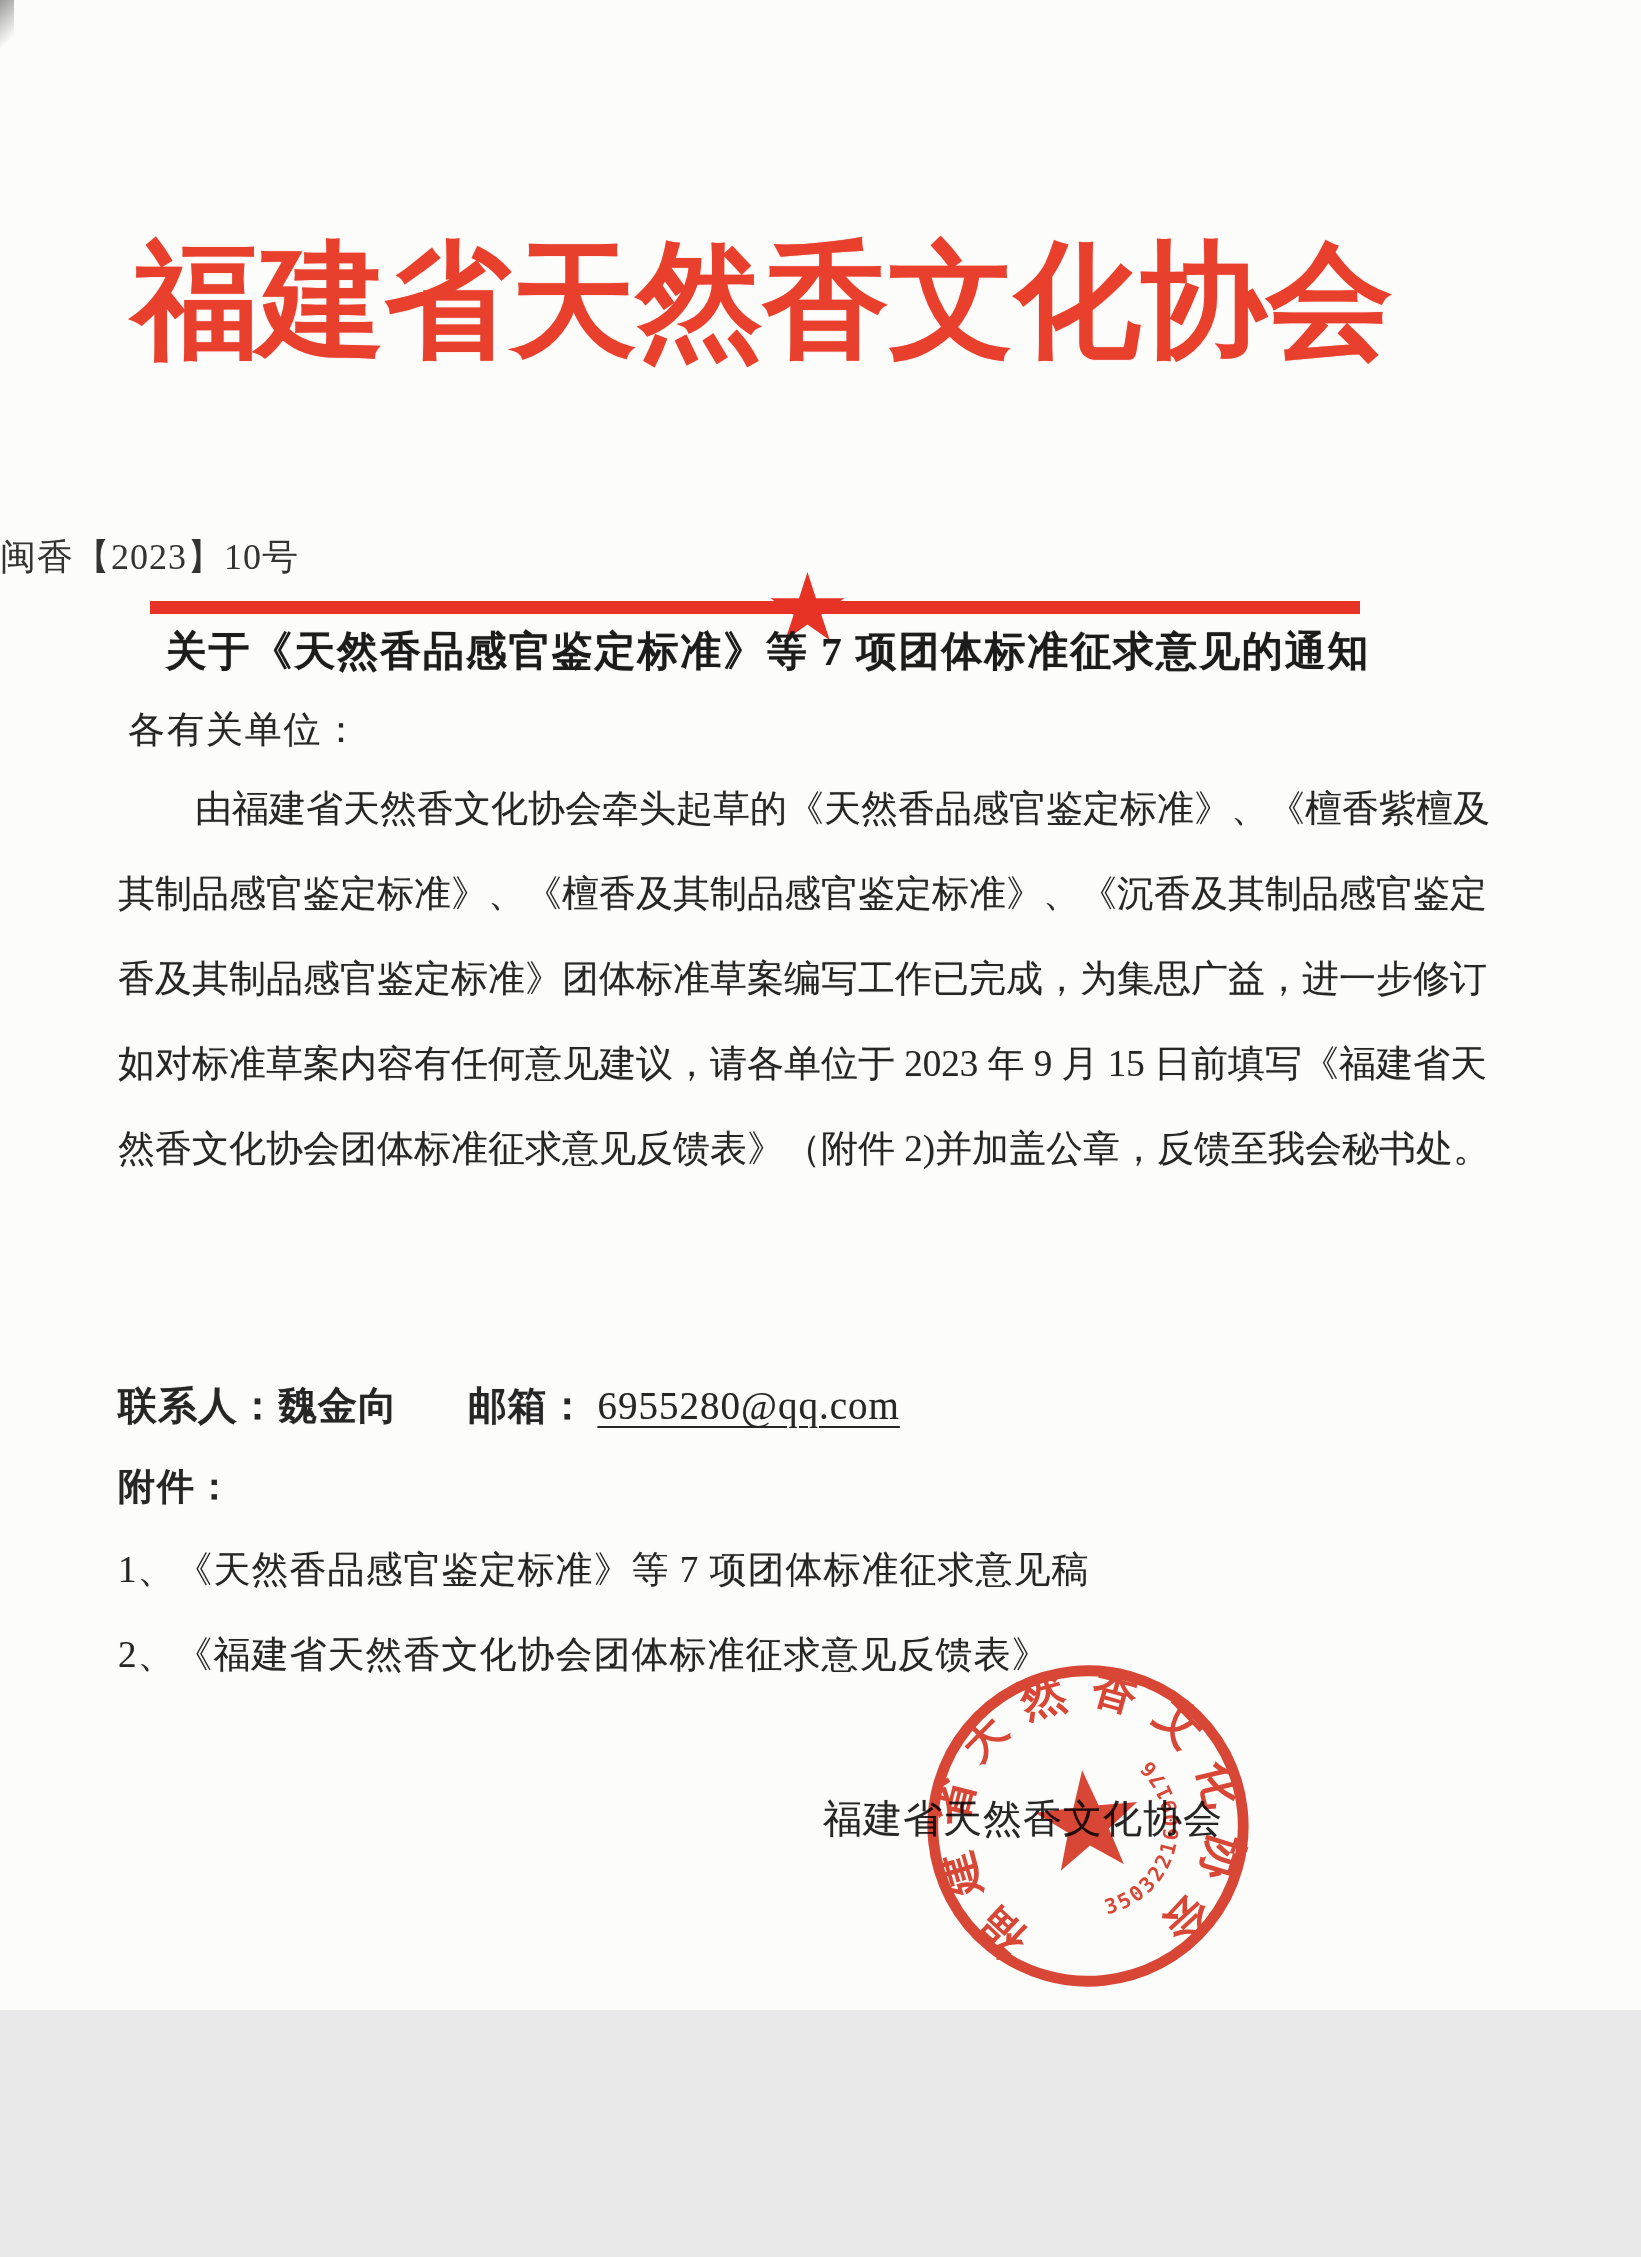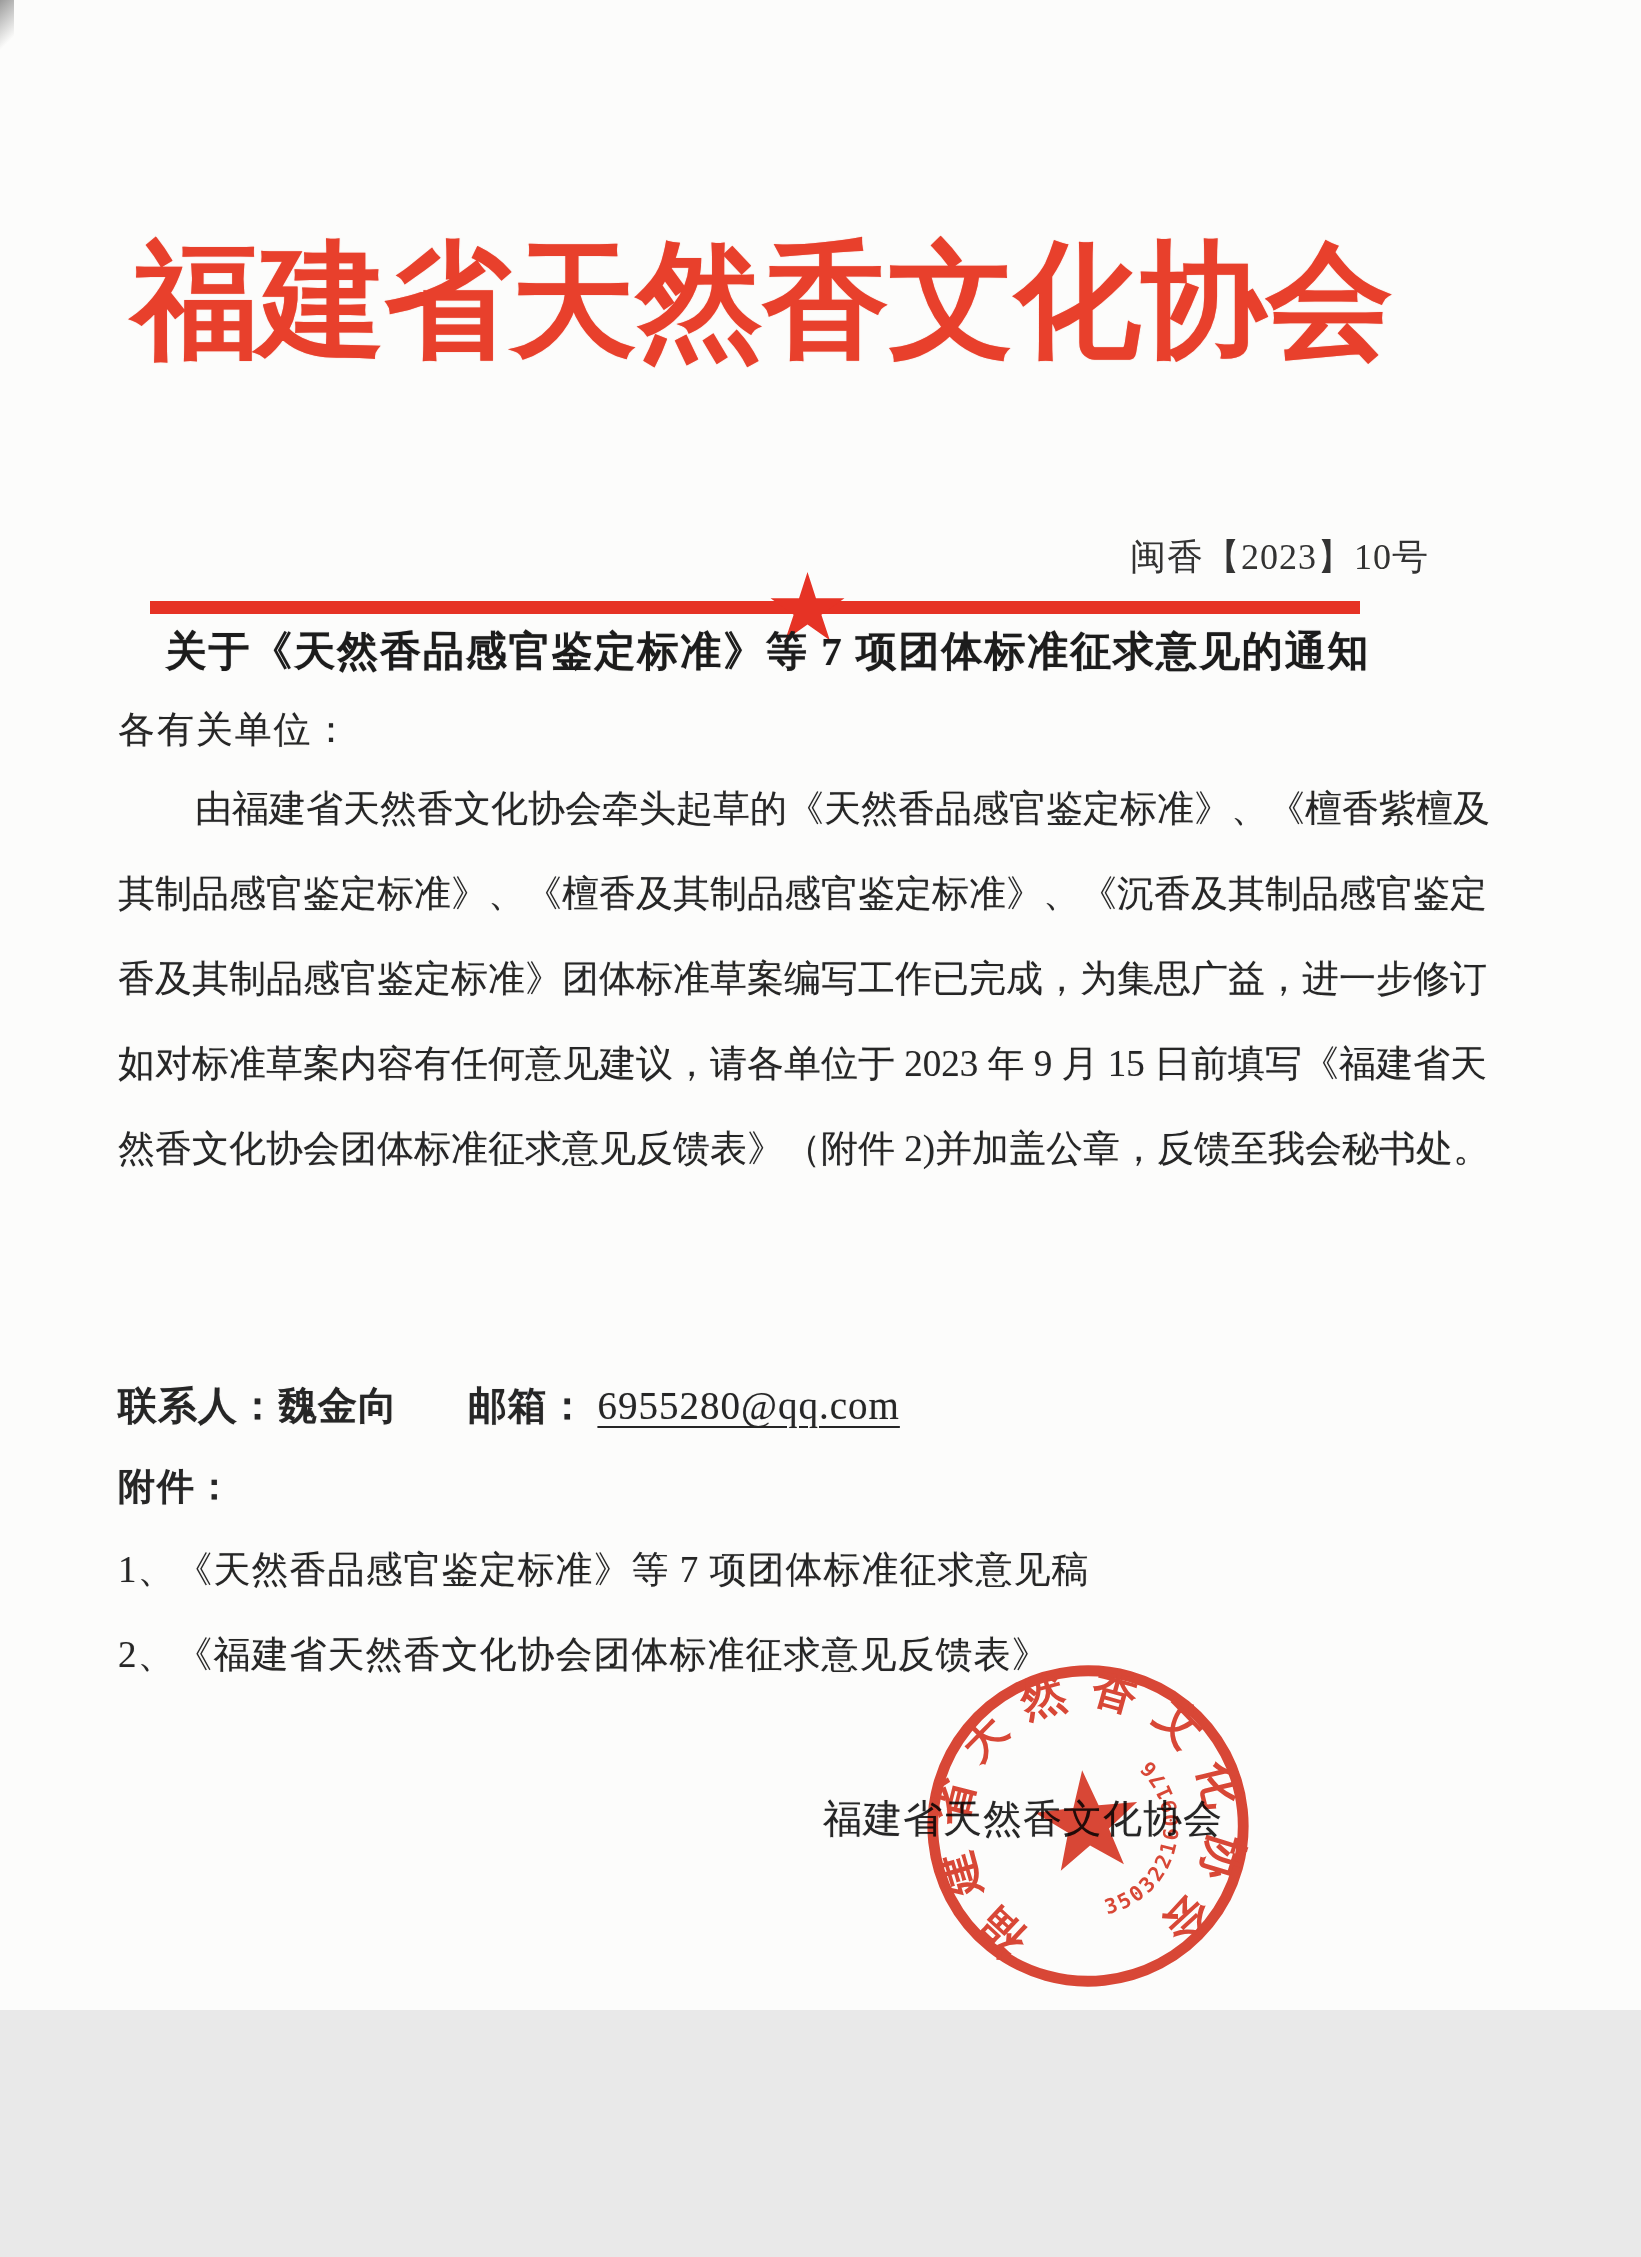--- a/index.html
+++ b/index.html
@@ -22,21 +22,21 @@
     position:absolute;top:218px;left:0;right:116px;
     text-align:center;
     font-size:126px;font-weight:700;
     color:var(--title-red);
     letter-spacing:0px;
     white-space:nowrap;
     text-shadow:0 0 1px rgba(232,64,44,.55);
   }
   .doc-number{
     position:absolute;top:533px;left:0;width:1429px;
-    text-align:right;
+    text-align:left;
     font-size:36px;
     letter-spacing:1px;
     color:#333;
   }
   .red-rule{
     position:absolute;top:601px;left:150px;width:1210px;height:12.6px;
     background:var(--rule-red);
   }
   .red-star{
     position:absolute;top:572px;left:769px;width:77px;height:75px;
@@ -46,21 +46,21 @@
   .subject{
     position:absolute;top:624px;left:150px;width:1236px;
     text-align:center;
     font-size:41px;font-weight:700;
     letter-spacing:1.9px;
     color:#1c1c1c;
     white-space:nowrap;
     text-shadow:0 0 1px rgba(0,0,0,.35);
   }
   .salutation{
-    position:absolute;top:705px;left:118px;
+    position:absolute;top:705px;left:128px;
     font-size:37px;letter-spacing:1.9px;
     text-shadow:0 0 1px rgba(0,0,0,.25);
   }
   .body-block{
     position:absolute;top:766px;left:118px;width:1367px;
     font-size:37px;
     text-shadow:0 0 1px rgba(0,0,0,.25);
   }
   .body-line{
     height:85px;line-height:85px;

